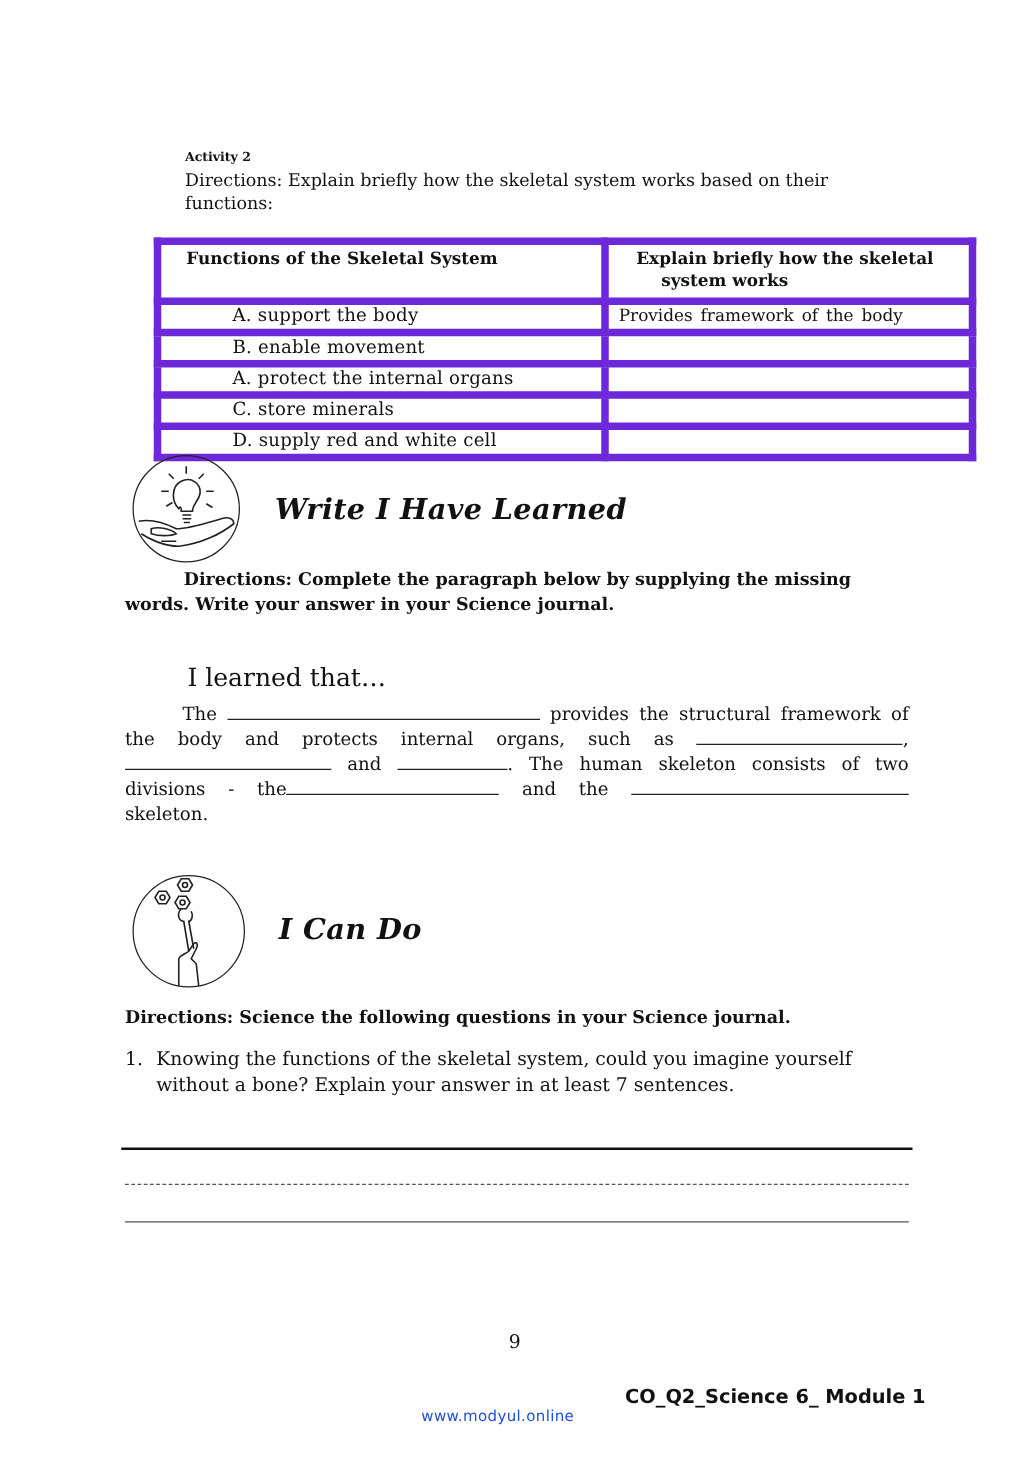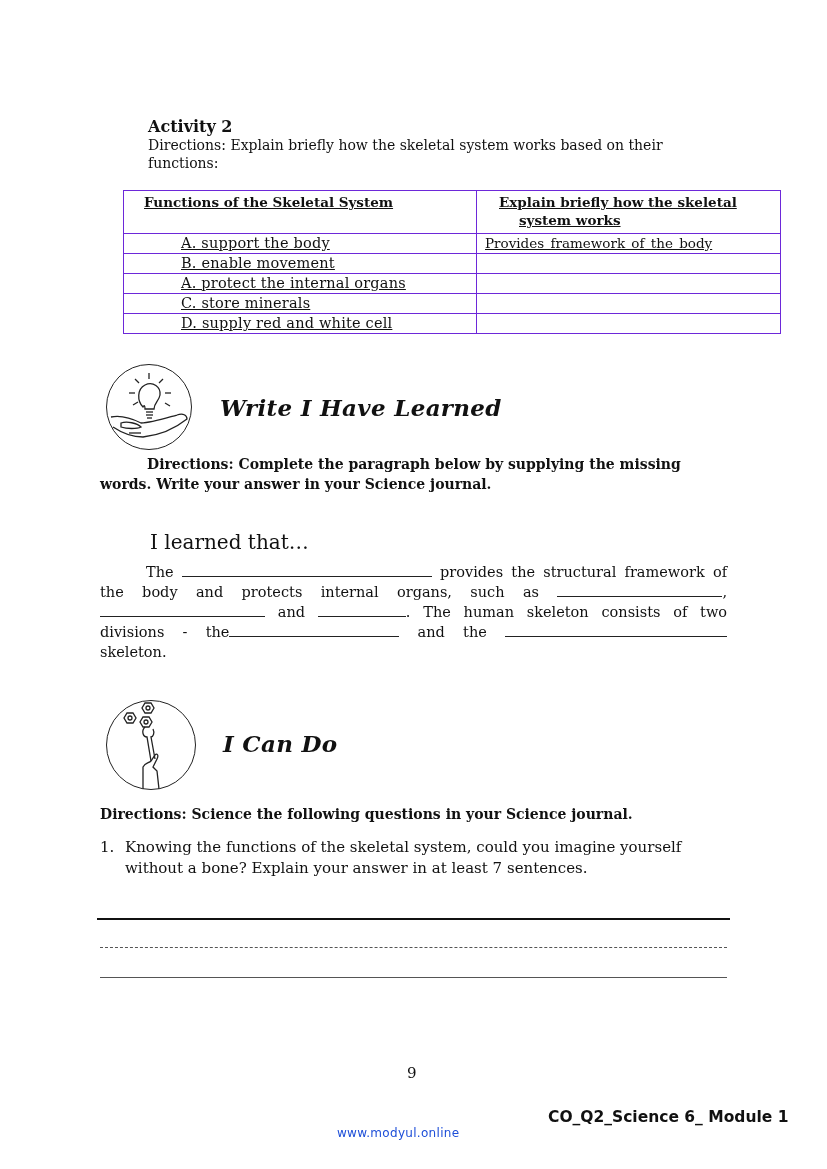--- a/index.html
+++ b/index.html
@@ -1,23 +1,23 @@
 <!DOCTYPE html>
 <html><head>
 <meta charset="utf-8">
 <style>
   html, body { margin: 0; padding: 0; background: #ffffff; }
   body { width: 827px; height: 1169px; position: relative; overflow: hidden; color: #111; font-family: "DejaVu Serif", serif; }
   .abs { position: absolute; }
 
-  .act-title { left: 148px; top: 118px; font-size: 16px; font-weight: bold; line-height: 18px; }
+  .act-title { left: 148px; top: 118px; font-size: 10px; font-weight: bold; line-height: 18px; }
   .act-dir { left: 148px; top: 136px; width: 560px; font-size: 14px; font-weight: normal; line-height: 18px; }
 
   table.fn { position: absolute; left: 123px; top: 190px; width: 658px; border-collapse: collapse; font-size: 14.5px; }
-  table.fn th, table.fn td { border: 1px solid #6d28d9; padding: 0; vertical-align: top; text-decoration: underline; }
+  table.fn th, table.fn td { border: 6px solid #6d28d9; padding: 0; vertical-align: top; }
   table.fn th { font-weight: bold; font-size: 13.5px; line-height: 18px; height: 40px; text-align: left; }
   table.fn th.c1 { width: 332px; padding-left: 20px; padding-top: 2px; }
   table.fn th.c2 { padding-left: 22px; padding-top: 2px; }
   table.fn th.c2 span { display: block; }
   table.fn th.c2 span.l2 { padding-left: 20px; }
   table.fn td { height: 19px; line-height: 19px; }
   table.fn td.c1 { padding-left: 57px; font-size: 14.5px; letter-spacing: 0.2px; margin-top: 24px; }
   table.fn td.c2 { padding-left: 8px; font-size: 13.5px; word-spacing: 2px; }
 
   .icon-circle { width: 84px; height: 84px; border: 1.5px solid #222; border-radius: 50%; }
@@ -32,21 +32,21 @@
   .dir3 { left: 100px; top: 806px; font-size: 14px; font-weight: bold; }
   .q-num { left: 100px; top: 837px; font-size: 15px; line-height: 21px; }
   .q-text { left: 125px; top: 837px; width: 590px; font-size: 15px; line-height: 21px; }
 
   .ans-line { left: 97px; width: 633px; height: 0; }
   .line1 { top: 918px; border-top: 2px solid #111; }
   .line2 { top: 947px; border-top: 1px dashed #555; left: 100px; width: 627px; }
   .line3 { top: 977px; border-top: 1px solid #555; left: 100px; width: 627px; }
 
   .page-num { left: 407px; top: 1064px; font-size: 15px; }
-  .footer { left: 548px; top: 1108px; font-family: "DejaVu Sans", sans-serif; font-weight: bold; font-size: 15.5px; color: #111; }
+  .footer { left: 500px; top: 1108px; font-family: "DejaVu Sans", sans-serif; font-weight: bold; font-size: 15.5px; color: #111; }
   .watermark { left: 337px; top: 1126px; font-family: "DejaVu Sans", sans-serif; font-size: 12px; color: #1d4ed8; letter-spacing: 0.3px; }
 </style>
 </head>
 <body>
 
 <div class="abs act-title">Activity 2</div>
 <div class="abs act-dir">Directions: Explain briefly how the skeletal system works based on their functions:</div>
 
 <table class="fn">
   <thead>

